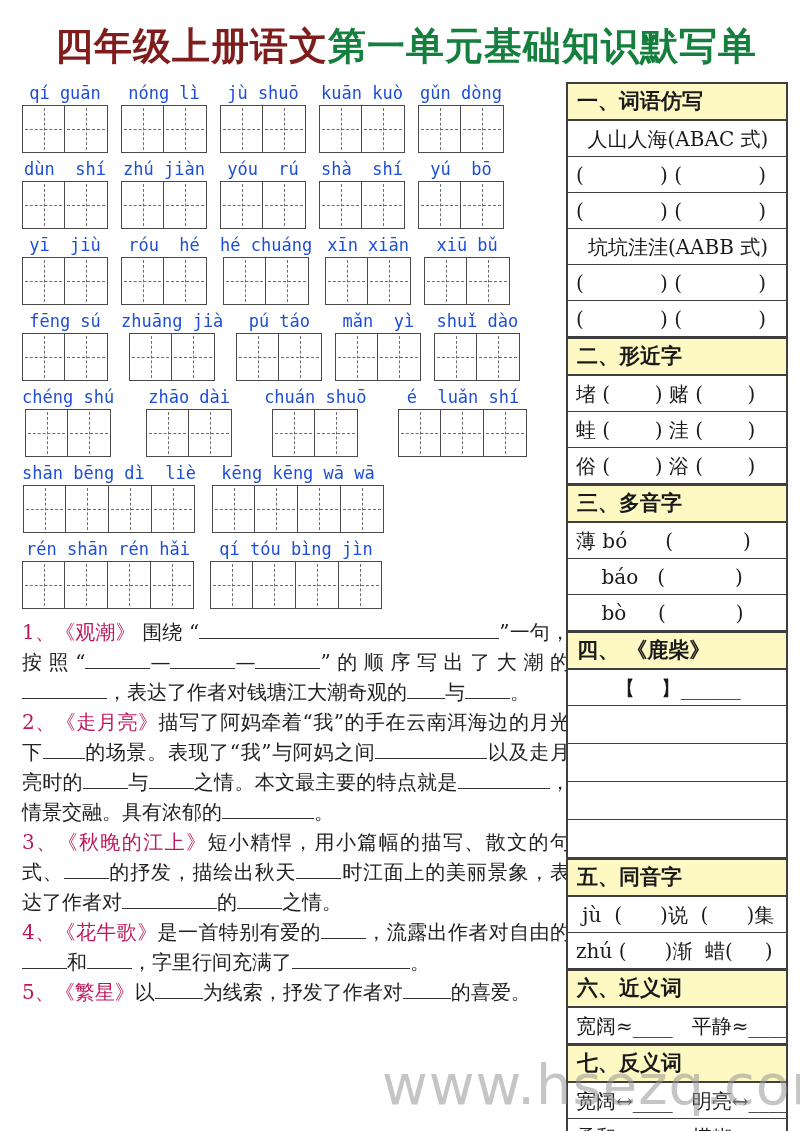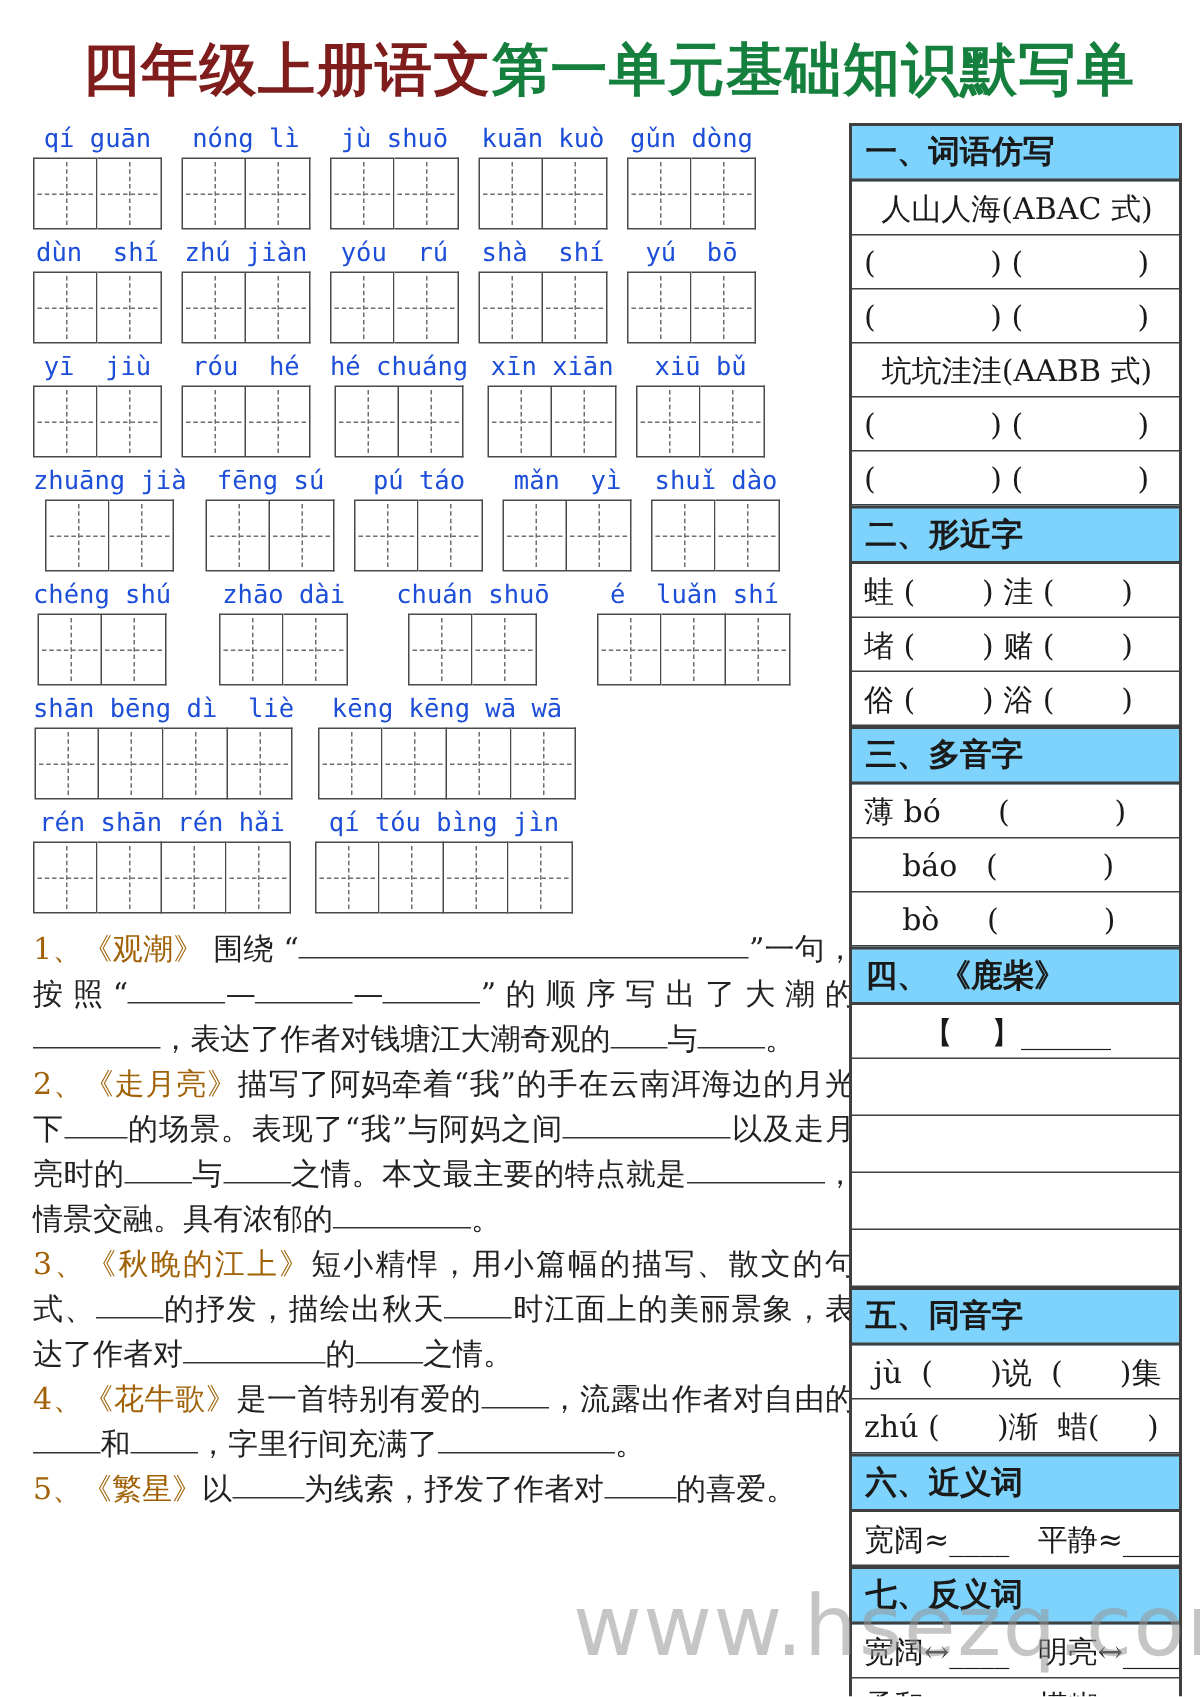--- a/index.html
+++ b/index.html
@@ -49,29 +49,29 @@
     content:""; position:absolute; top:50%; left:2px; right:2px;
     border-top:1.5px dashed #6e6e6e;
   }
 
   
   .questions { margin-top:8px; width:548px; }
   .question {
     font-size:20px; line-height:30px; text-align:justify;
     font-family:"DejaVu Serif", serif; color:#222;
   }
-  .q-label { color:#a16207; }
+  .q-label { color:#be185d; }
   .blank {
     display:inline-block; height:0.95em; vertical-align:baseline;
     border-bottom:1.6px solid #333;
   }
 
   
   .sb-header {
-    background:#7dd3fc; font-weight:bold; font-size:21px;
+    background:#fef9c3; font-weight:bold; font-size:21px;
     padding:3px 9px 4px 9px; border-bottom:2px solid #3f3f3f;
     font-family:"DejaVu Serif", serif; white-space:pre;
   }
   .sb-section + .sb-section .sb-header { border-top:2px solid #3f3f3f; }
   .sb-row {
     font-size:20px; line-height:26px; min-height:35px;
     padding:5px 6px 4px 8px; border-bottom:1.5px solid #3f3f3f;
     white-space:pre; overflow:hidden;
     font-family:"DejaVu Serif", serif;
   }
@@ -203,28 +203,28 @@
             <div class="word">
               <div class="py">xiū bǔ</div>
               <div class="cellbox">
                 <div class="cell"></div>
                 <div class="cell"></div>
               </div>
             </div>
           </div>
           <div class="grid-row gap-sm">
             <div class="word">
+              <div class="py">fēng sú</div>
+              <div class="cellbox">
+                <div class="cell"></div>
+                <div class="cell"></div>
+              </div>
+            </div>
+            <div class="word">
               <div class="py">zhuāng jià</div>
-              <div class="cellbox">
-                <div class="cell"></div>
-                <div class="cell"></div>
-              </div>
-            </div>
-            <div class="word">
-              <div class="py">fēng sú</div>
               <div class="cellbox">
                 <div class="cell"></div>
                 <div class="cell"></div>
               </div>
             </div>
             <div class="word">
               <div class="py">pú táo</div>
               <div class="cellbox">
                 <div class="cell"></div>
                 <div class="cell"></div>
@@ -330,22 +330,22 @@
           <div class="sb-header">一、词语仿写</div>
           <div class="sb-row center">人山人海(ABAC 式)</div>
           <div class="sb-row">(            ) (            )</div>
           <div class="sb-row">(            ) (            )</div>
           <div class="sb-row center">坑坑洼洼(AABB 式)</div>
           <div class="sb-row">(            ) (            )</div>
           <div class="sb-row">(            ) (            )</div>
         </div>
         <div class="sb-section">
           <div class="sb-header">二、形近字</div>
+          <div class="sb-row">堵 (       ) 赌 (       )</div>
           <div class="sb-row">蛙 (       ) 洼 (       )</div>
-          <div class="sb-row">堵 (       ) 赌 (       )</div>
           <div class="sb-row">俗 (       ) 浴 (       )</div>
         </div>
         <div class="sb-section">
           <div class="sb-header">三、多音字</div>
           <div class="sb-row">薄 bó      (           )</div>
           <div class="sb-row">    báo   (           )</div>
           <div class="sb-row">    bò     (           )</div>
         </div>
         <div class="sb-section">
           <div class="sb-header">四、 《鹿柴》</div>

